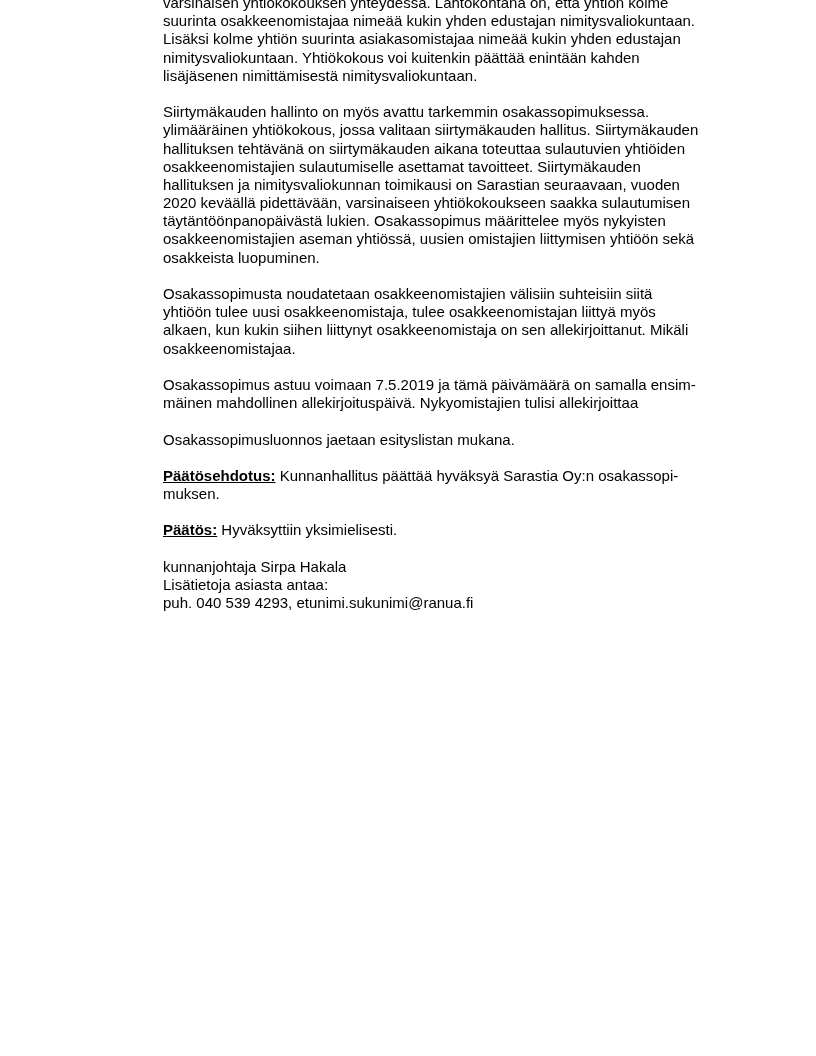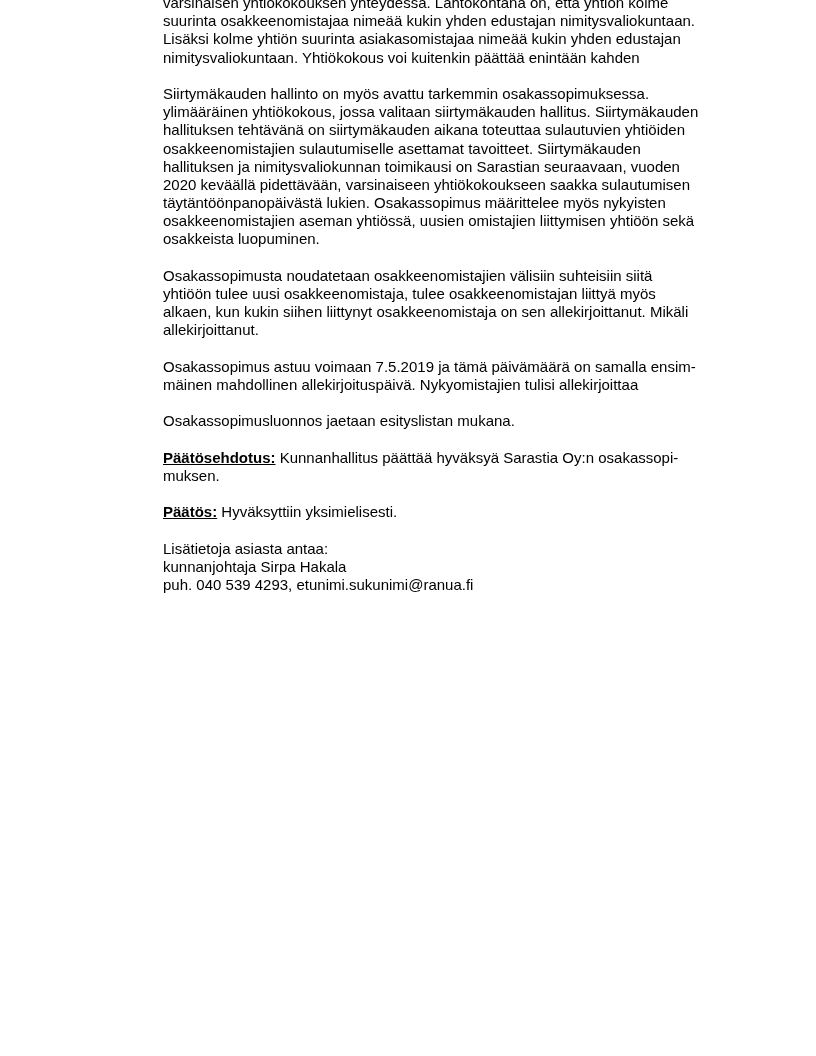--- a/index.html
+++ b/index.html
@@ -12,39 +12,40 @@
 </style>
 </head>
 <body>
 
 <div class="page">
   <div>
     <div class="line">varsinaisen yhtiökokouksen yhteydessä. Lähtökohtana on, että yhtiön kolme</div>
     <div class="line">suurinta osakkeenomistajaa nimeää kukin yhden edustajan nimitysvaliokuntaan.</div>
     <div class="line">Lisäksi kolme yhtiön suurinta asiakasomistajaa nimeää kukin yhden edustajan</div>
     <div class="line">nimitysvaliokuntaan. Yhtiökokous voi kuitenkin päättää enintään kahden</div>
+    <div class="line">lisäjäsenen nimittämisestä nimitysvaliokuntaan.</div>
   </div>
   <div class="gap"></div>
   <div>
     <div class="line">Siirtymäkauden hallinto on myös avattu tarkemmin osakassopimuksessa.</div>
     <div class="line">ylimääräinen yhtiökokous, jossa valitaan siirtymäkauden hallitus. Siirtymäkauden</div>
     <div class="line">hallituksen tehtävänä on siirtymäkauden aikana toteuttaa sulautuvien yhtiöiden</div>
     <div class="line">osakkeenomistajien sulautumiselle asettamat tavoitteet. Siirtymäkauden</div>
     <div class="line">hallituksen ja nimitysvaliokunnan toimikausi on Sarastian seuraavaan, vuoden</div>
     <div class="line">2020 keväällä pidettävään, varsinaiseen yhtiökokoukseen saakka sulautumisen</div>
     <div class="line">täytäntöönpanopäivästä lukien. Osakassopimus määrittelee myös nykyisten</div>
     <div class="line">osakkeenomistajien aseman yhtiössä, uusien omistajien liittymisen yhtiöön sekä</div>
     <div class="line">osakkeista luopuminen.</div>
   </div>
   <div class="gap"></div>
   <div>
     <div class="line">Osakassopimusta noudatetaan osakkeenomistajien välisiin suhteisiin siitä</div>
     <div class="line">yhtiöön tulee uusi osakkeenomistaja, tulee osakkeenomistajan liittyä myös</div>
     <div class="line">alkaen, kun kukin siihen liittynyt osakkeenomistaja on sen allekirjoittanut. Mikäli</div>
-    <div class="line">allekirjoittanut.</div>
+    <div class="line">osakkeenomistajaa.</div>
   </div>
   <div class="gap"></div>
   <div>
     <div class="line">Osakassopimus astuu voimaan 7.5.2019 ja tämä päivämäärä on samalla ensim-</div>
     <div class="line">mäinen mahdollinen allekirjoituspäivä. Nykyomistajien tulisi allekirjoittaa</div>
   </div>
   <div class="gap"></div>
   <div>
     <div class="line">Osakassopimusluonnos jaetaan esityslistan mukana.</div>
   </div>
@@ -52,17 +53,17 @@
   <div>
     <div class="line"><span class="lbl">Päätösehdotus:</span><span> Kunnanhallitus päättää hyväksyä Sarastia Oy:n osakassopi-</span></div>
     <div class="line">muksen.</div>
   </div>
   <div class="gap"></div>
   <div>
     <div class="line"><span class="lbl">Päätös:</span><span> Hyväksyttiin yksimielisesti.</span></div>
   </div>
   <div class="gap"></div>
   <div>
+    <div class="line">kunnanjohtaja Sirpa Hakala</div>
     <div class="line">Lisätietoja asiasta antaa:</div>
-    <div class="line">kunnanjohtaja Sirpa Hakala</div>
     <div class="line">puh. 040 539 4293, etunimi.sukunimi@ranua.fi</div>
   </div>
 </div>
 
 </body></html>

